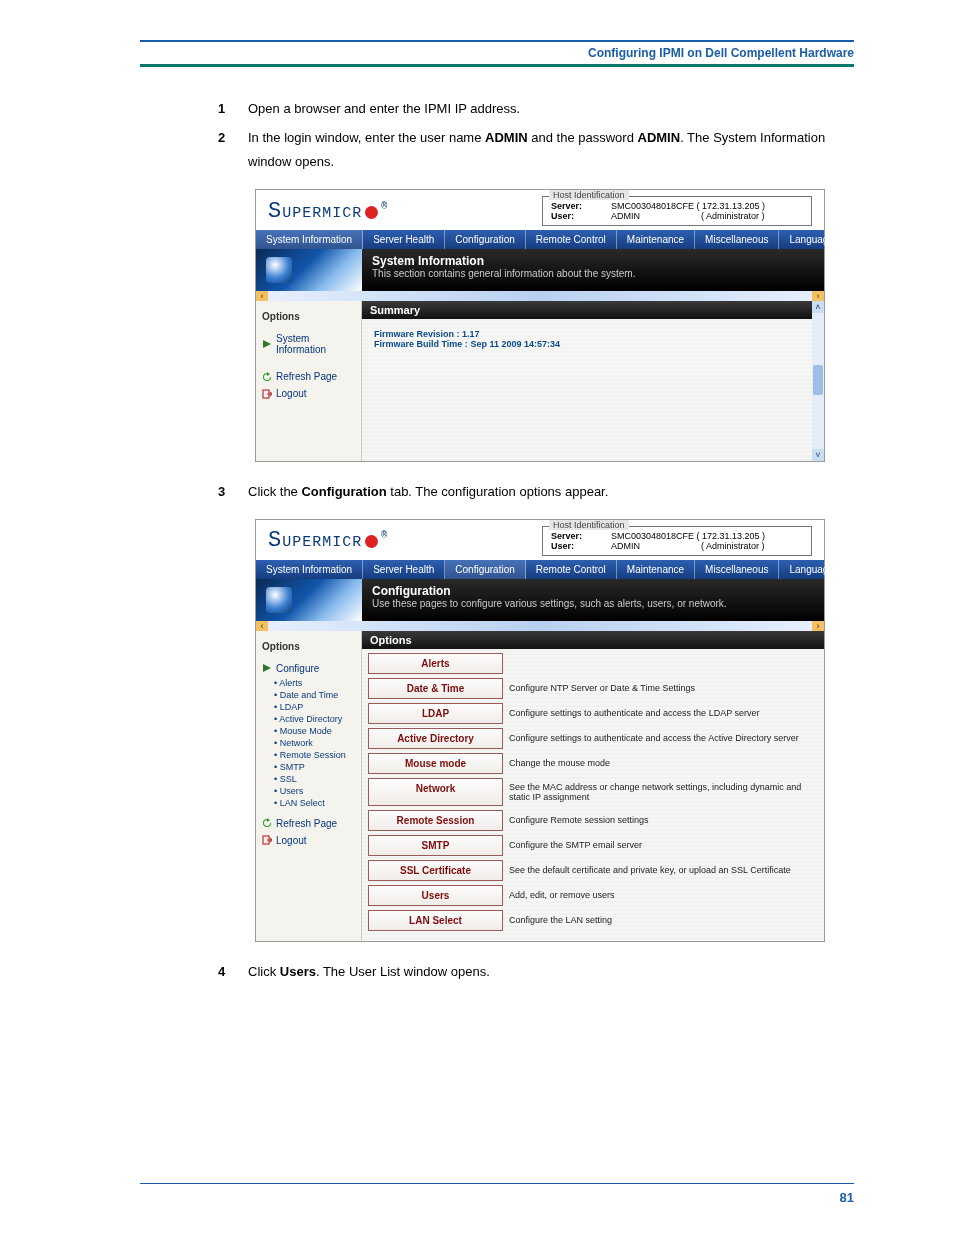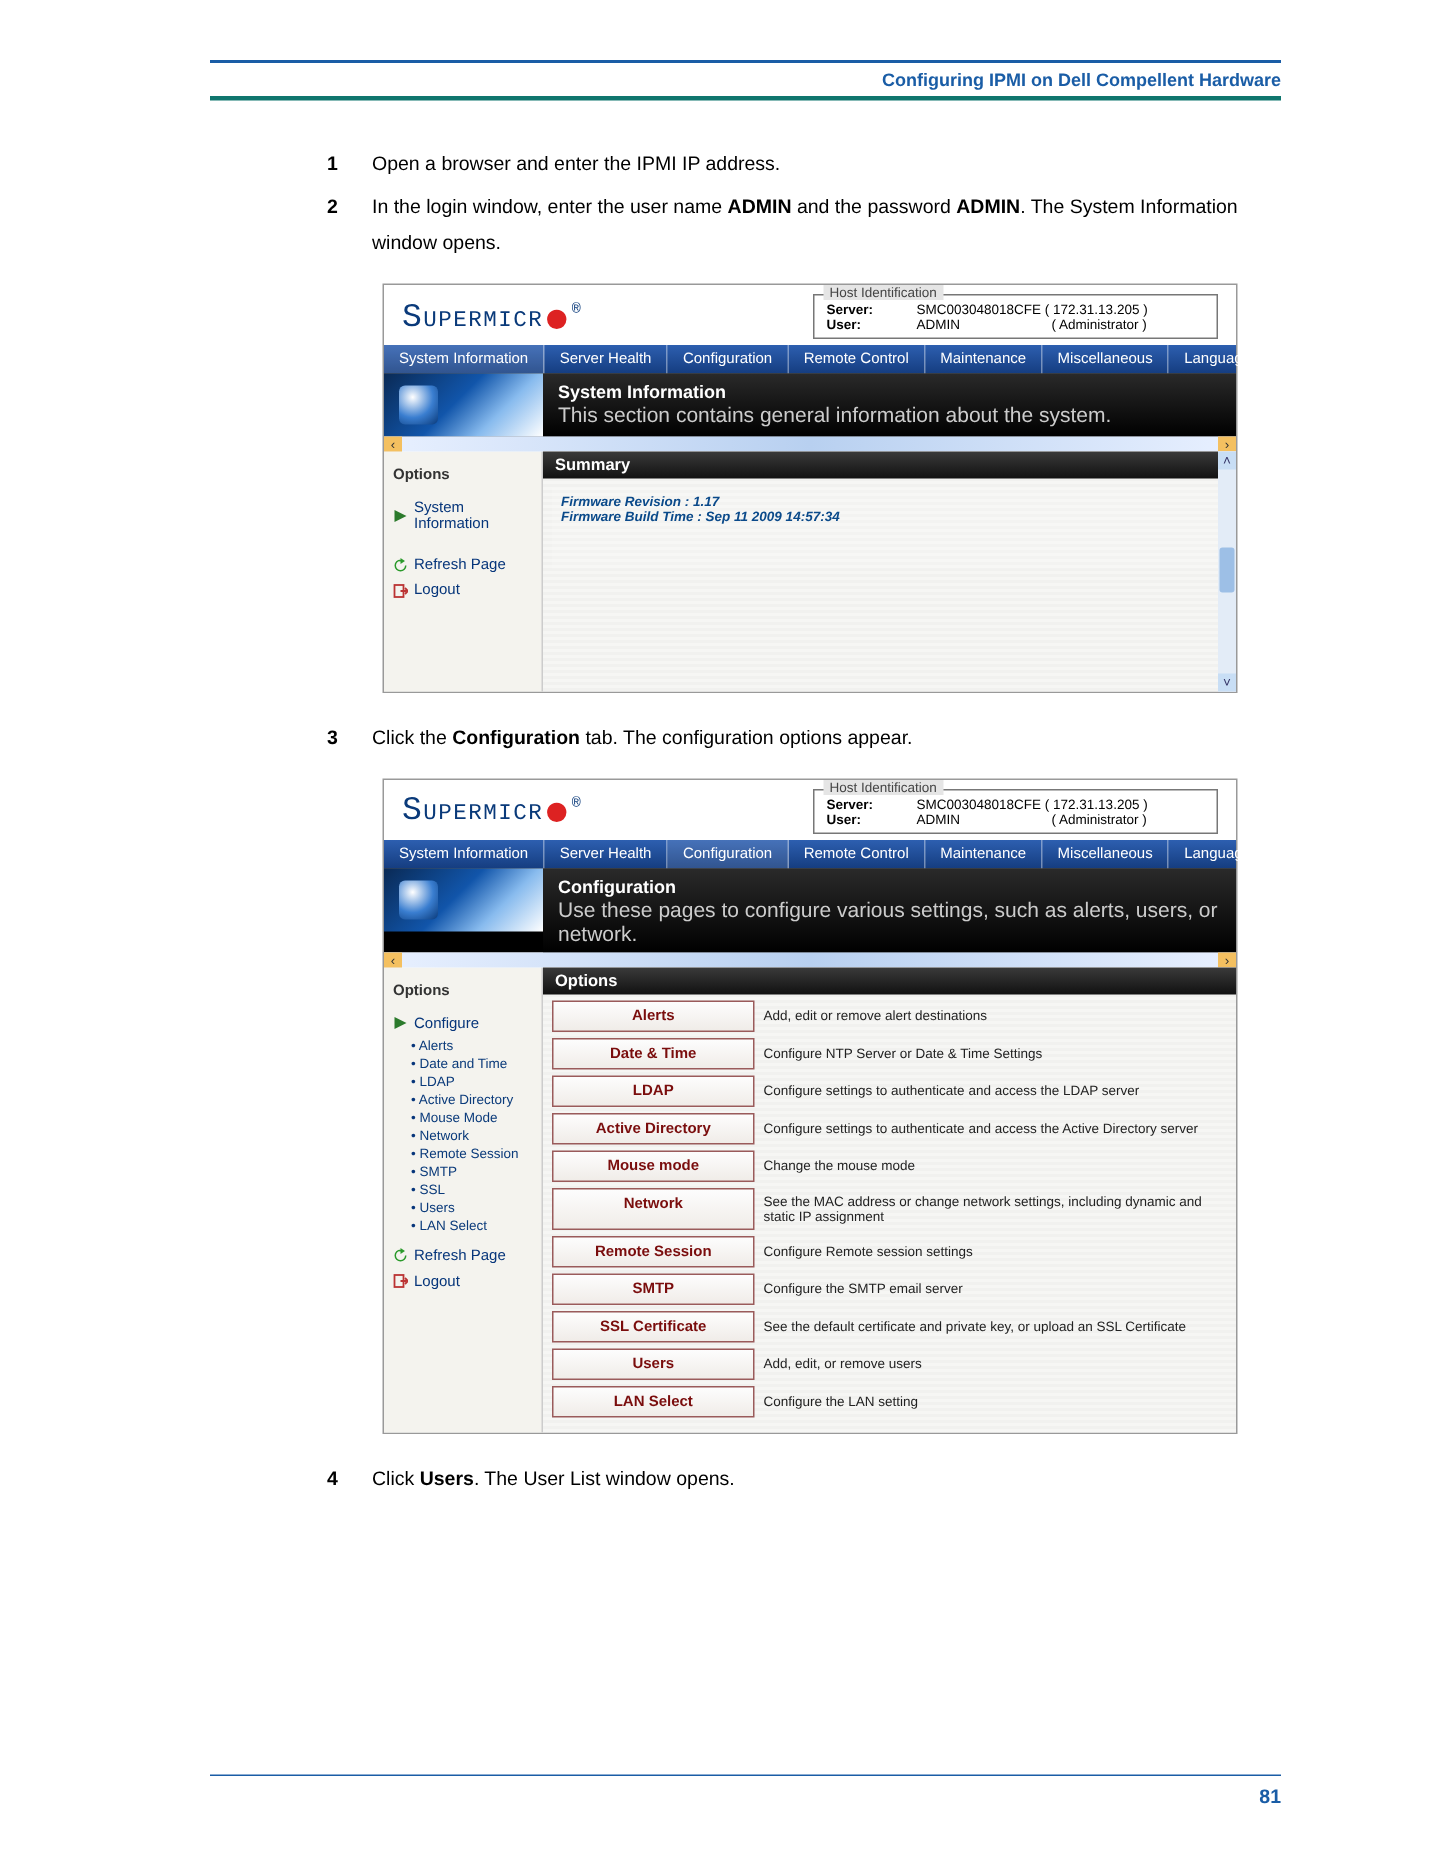--- a/index.html
+++ b/index.html
@@ -100,21 +100,21 @@
     background: radial-gradient(circle at 35% 30%, #fff, #3a7ed0 55%, #0a3a7a);
     border-radius:4px;
   }
   .banner-text {
     flex: 1;
     background: linear-gradient(#2a2a2a, #000);
     color: #fff;
     padding: 5px 10px;
   }
   .banner-text .t1 { font-weight: bold; font-size: 12px; }
-  .banner-text .t2 { font-size: 14px; color: #ccc; }
+  .banner-text .t2 { font-size: 10px; color: #ccc; }
   .scroll-hint {
     height: 10px;
     background: linear-gradient(90deg,#e8f0ff 0%, #b8d0f0 50%, #e8f0ff 100%);
     position: relative;
   }
   .scroll-hint .larrow, .scroll-hint .rarrow {
     position:absolute; top:0; width:12px; height:10px; font-size:9px; line-height:10px; text-align:center;
     background:#f4c060; color:#333;
   }
   .scroll-hint .larrow{left:0;}
@@ -151,21 +151,20 @@
     background: linear-gradient(#3a3a3a,#111);
     color: #fff; font-weight: bold; font-size: 11px;
     padding: 3px 8px;
     margin-right:12px;
   }
   .summary-box {
     margin: 6px 12px 6px 6px;
     font-size: 9px;
     background: rgba(255,255,255,0.15);
     padding: 4px 6px 30px 6px;
-    font-style: italic;
   }
   .summary-box .fw { color: #0b4a8a; font-weight: bold; }
   .opt-table { margin: 4px 14px 10px 6px; }
   .opt-row { display: flex; align-items: stretch; margin-bottom: 4px; }
   .opt-btn {
     width: 135px;
     border: 1px solid #9a5b5b;
     background: linear-gradient(#fdfdfd,#f0ece8);
     color: #7a0d0d;
     font-size: 10px;
@@ -376,21 +375,20 @@
                   <path d="M5 5h4M8 3l2 2-2 2" stroke="#b33" stroke-width="1.2" fill="none"></path>
                 </svg></span>
             <span>Logout</span>
           </div>
         </div>
         <div class="main">
           <div class="section-bar" style="margin-right:0;">Options</div>
           <div class="opt-table">
             <div class="opt-row">
                 <div class="opt-btn">Alerts</div>
-                <div class="opt-desc">Add, edit or remove alert destinations</div>
               </div>
             <div class="opt-row">
                 <div class="opt-btn">Date &amp; Time</div>
                 <div class="opt-desc">Configure NTP Server or Date &amp; Time Settings</div>
               </div>
             <div class="opt-row">
                 <div class="opt-btn">LDAP</div>
                 <div class="opt-desc">Configure settings to authenticate and access the LDAP server</div>
               </div>
             <div class="opt-row">

